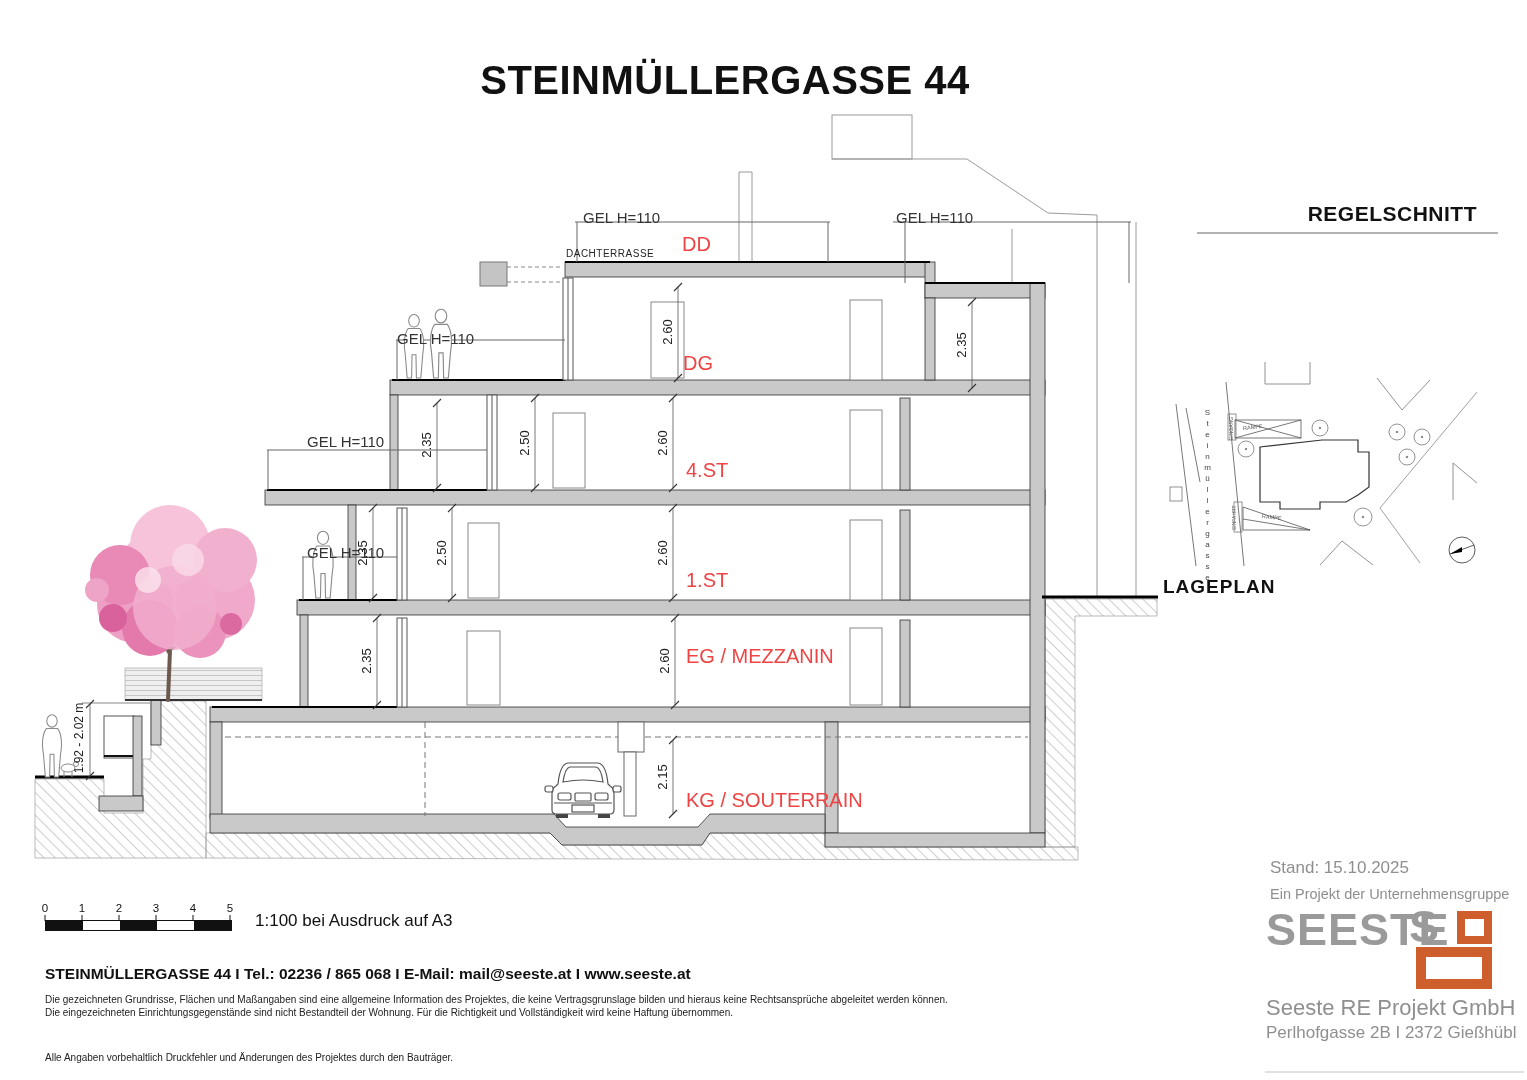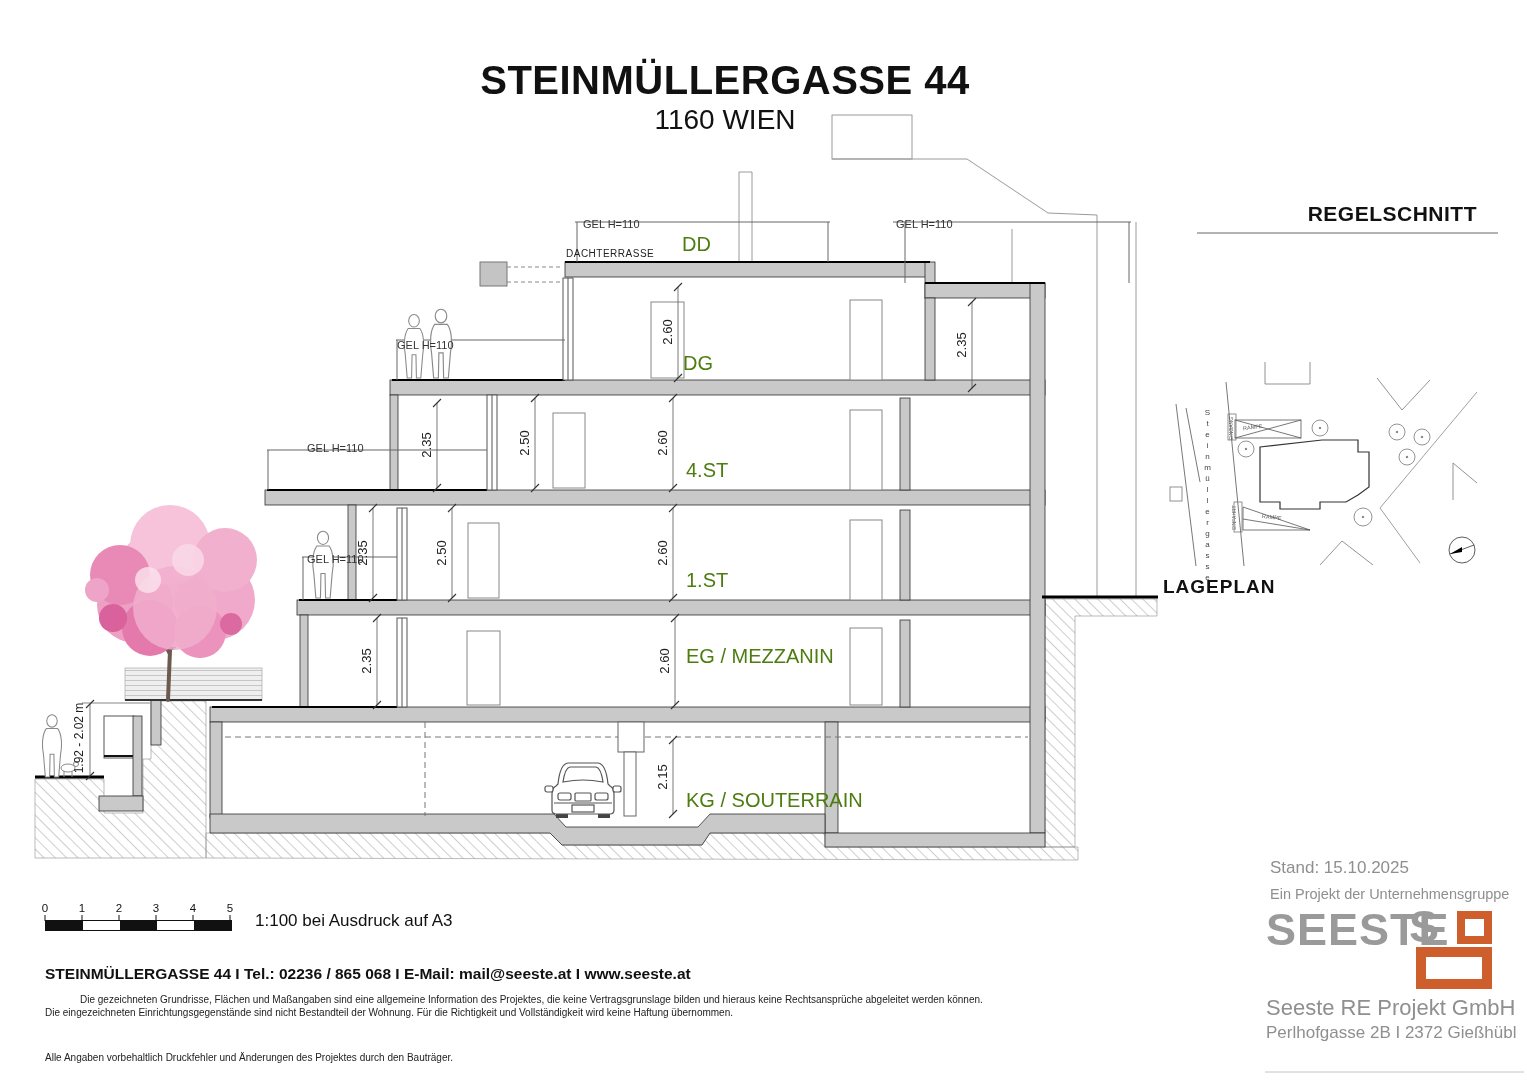--- a/index.html
+++ b/index.html
@@ -4,23 +4,23 @@
 <style>
   html,body{margin:0;padding:0;background:#fff;}
   .sheet{position:relative;width:1527px;height:1080px;background:#fff;
          font-family:"Liberation Sans",sans-serif;overflow:hidden;color:#111;}
   .sheet svg{position:absolute;left:0;top:0;}
   .abs{position:absolute;white-space:nowrap;}
   .title{left:420px;top:58px;width:610px;text-align:center;font-size:40px;font-weight:bold;letter-spacing:.5px;}
   .subtitle{left:420px;top:104px;width:610px;text-align:center;font-size:28px;}
   .regelschnitt{left:1180px;top:202px;width:297px;text-align:right;font-size:21px;font-weight:bold;letter-spacing:.5px;}
   .lageplan{left:1163px;top:576px;font-size:19px;font-weight:bold;letter-spacing:1px;}
-  .floor{font-size:20px;color:#4d7c0f;}
+  .floor{font-size:20px;color:#ef4444;}
   .floor-sm{font-size:10px;color:#222;letter-spacing:.5px;}
-  .gel{font-size:11px;color:#333;margin-top:9px;}
+  .gel{font-size:15px;color:#333;}
   .dim{font-size:13px;color:#222;transform:translate(-50%,-50%) rotate(-90deg);}
   .dim-street{font-size:12px;color:#222;transform:translate(-50%,-50%) rotate(-90deg);}
   .street-name{left:1203px;top:408px;height:132px;font-size:8px;color:#444;
                writing-mode:vertical-rl;text-orientation:upright;letter-spacing:2px;}
   .tiny{font-size:5.5px;color:#555;}
   .tiny-rot{font-size:5px;color:#555;transform:rotate(-90deg);transform-origin:left top;}
   .pub{color:#8f8f8f;}
   .status{left:1270px;top:858px;font-size:17px;}
   .group{left:1270px;top:886px;font-size:14.5px;}
   .logo-s{left:1409px;top:901px;font-size:45px;font-weight:bold;color:#9a9a9a;}
@@ -292,21 +292,20 @@
 
     <g>
       <circle cx="292" cy="188" r="13" stroke="#333"></circle>
       <line x1="280" y1="192" x2="304" y2="183" stroke="#333"></line>
       <path d="M280,192 L292,185 L292,190 Z" fill="#000" stroke="none"></path>
     </g>
   </g>
 </svg>
 
 <div class="abs title">STEINMÜLLERGASSE 44</div>
-<div class="abs subtitle">1160 WIEN</div>
 
 <div class="abs regelschnitt">REGELSCHNITT</div>
 <div class="abs lageplan">LAGEPLAN</div>
 
 <div class="abs floor" style="left:682px;top:233px;">DD</div>
 <div class="abs floor-sm" style="left:566px;top:248px;">DACHTERRASSE</div>
 <div class="abs floor" style="left:683px;top:352px;">DG</div>
 <div class="abs floor" style="left:686px;top:459px;">4.ST</div>
 <div class="abs floor" style="left:686px;top:569px;">1.ST</div>
 <div class="abs floor" style="left:686px;top:645px;">EG / MEZZANIN</div>
@@ -346,21 +345,21 @@
 <div class="abs scalebar">
   <div class="seg-b"></div>
       <div class="seg-w"></div>
       <div class="seg-b"></div>
       <div class="seg-w"></div>
       <div class="seg-b"></div>
 </div>
 <div class="abs scale-note">1:100 bei Ausdruck auf A3</div>
 
 <div class="abs contact">STEINMÜLLERGASSE 44 I Tel.: 02236 / 865 068 I E-Mail: mail@seeste.at I www.seeste.at</div>
-<div class="abs fine" style="top:994px;margin-left:35px;">Die gezeichneten Grundrisse, Flächen und Maßangaben sind eine allgemeine Information des Projektes, die keine Vertragsgrunslage bilden und hieraus keine Rechtsansprüche abgeleitet werden können.</div>
+<div class="abs fine" style="top:994px;">Die gezeichneten Grundrisse, Flächen und Maßangaben sind eine allgemeine Information des Projektes, die keine Vertragsgrunslage bilden und hieraus keine Rechtsansprüche abgeleitet werden können.</div>
 <div class="abs fine" style="top:1007px;">Die eingezeichneten Einrichtungsgegenstände sind nicht Bestandteil der Wohnung. Für die Richtigkeit und Vollständigkeit wird keine Haftung übernommen.</div>
 <div class="abs fine" style="top:1052px;">Alle Angaben vorbehaltlich Druckfehler und Änderungen des Projektes durch den Bauträger.</div>
 
 <div class="abs pub status">Stand: 15.10.2025</div>
 <div class="abs pub group">Ein Projekt der Unternehmensgruppe</div>
 <div class="abs logo-s">S</div>
 <div class="abs logo-sq-small"></div>
 <div class="abs logo-sq-big"></div>
 <div class="abs logo-word">SEESTE</div>
 <div class="abs pub company">Seeste RE Projekt GmbH</div>

